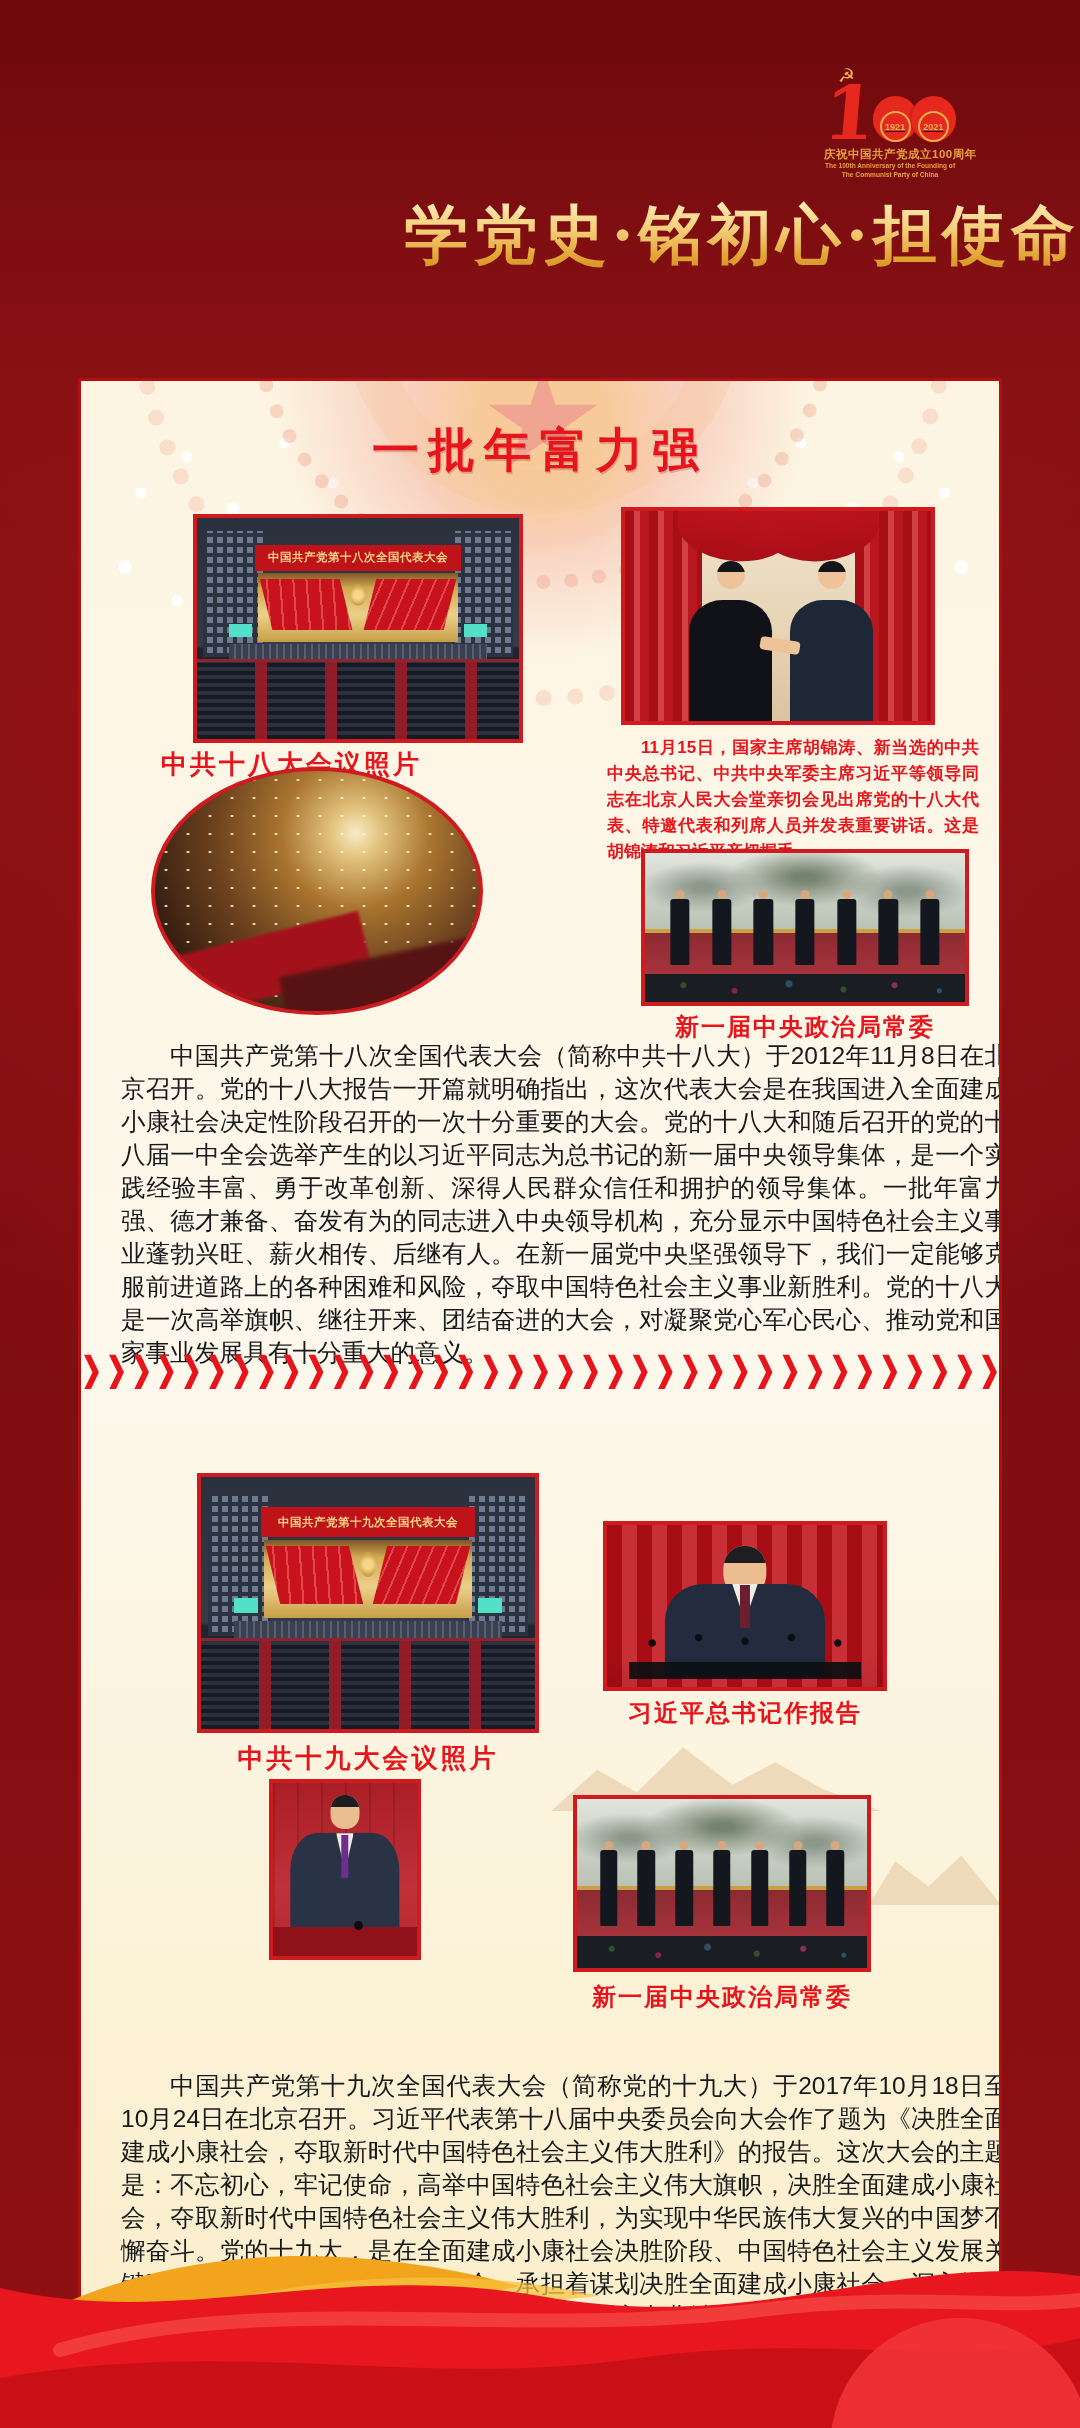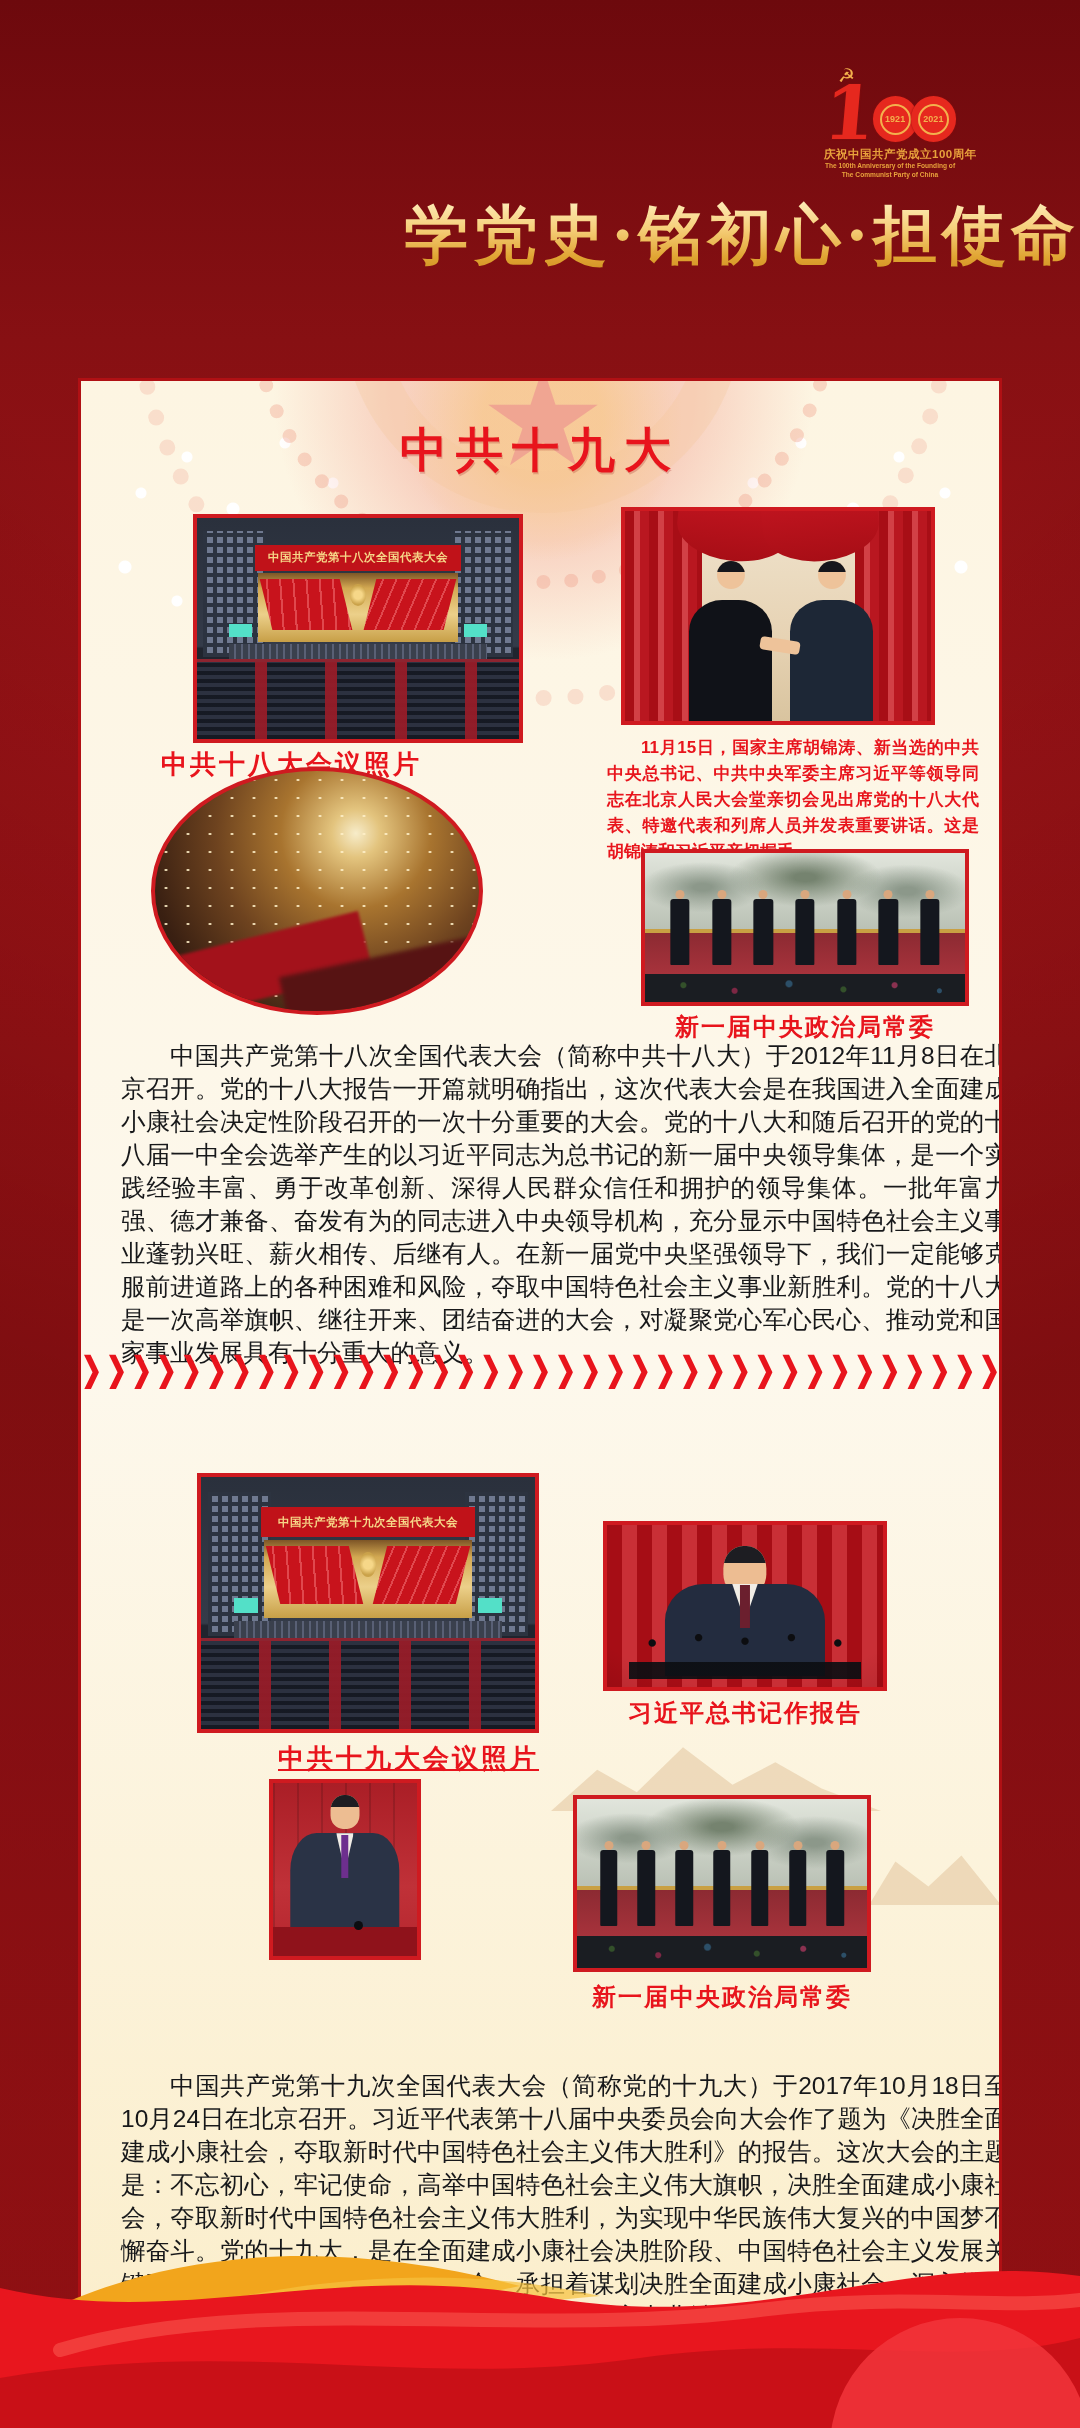--- a/index.html
+++ b/index.html
@@ -8,21 +8,21 @@
     font-family:"Liberation Sans",sans-serif;
     background:linear-gradient(180deg,#6d090d 0%,#871013 14%,#9c1317 32%,#ad1519 55%,#bd171c 78%,#c8181d 100%);}
   .page::before{content:"";position:absolute;inset:0;pointer-events:none;
     background:radial-gradient(140% 60% at 50% 0%,rgba(0,0,0,0) 45%,rgba(40,0,0,.35) 100%);}
 
   
   .logo{position:absolute;left:824px;top:76px;width:132px;text-align:center;z-index:3;}
   .logo-num{display:flex;align-items:flex-end;justify-content:center;height:66px;position:relative;}
   .logo-one{font-family:"DejaVu Serif",serif;font-size:74px;font-weight:900;color:#e6281e;line-height:58px;transform:skewX(-5deg);text-shadow:0 0 2px #8c0f0f;}
   .logo-emblem{position:absolute;left:14px;top:-12px;font-size:19px;color:#f3b14d;}
-  .logo-zero{width:46px;height:46px;border-radius:50%;background:#e6281e;display:flex;align-items:center;justify-content:center;margin-left:-3px;box-shadow:0 0 2px #8c0f0f;}
+  .logo-zero{width:46px;height:46px;border-radius:50%;background:#e6281e;display:flex;align-items:flex-end;justify-content:center;margin-left:-3px;box-shadow:0 0 2px #8c0f0f;text-decoration:underline;}
   .logo-zero + .logo-zero{margin-left:-7px;}
   .logo-zero-inner{width:31px;height:31px;border-radius:50%;border:2px solid #f3b14d;display:flex;align-items:center;justify-content:center;font-size:9px;color:#f3b14d;font-weight:bold;}
   .logo-cn{margin-top:5px;font-size:11.5px;color:#e8a23c;font-weight:bold;letter-spacing:.5px;white-space:nowrap;}
   .logo-en{font-size:6.6px;color:#e8a23c;line-height:1.35;font-weight:bold;}
 
   .main-title{position:absolute;top:192px;left:0;width:100%;text-align:right;z-index:2;
     font-family:"DejaVu Serif",serif;font-weight:bold;font-size:64px;letter-spacing:5px;
     background:linear-gradient(180deg,#fff0c2 5%,#f6cf7a 42%,#e0a432 75%,#c8871c 100%);
     -webkit-background-clip:text;background-clip:text;color:transparent;}
   .sub-title{position:absolute;top:299px;left:0;width:100%;text-align:center;z-index:2;
@@ -179,21 +179,21 @@
     transform:rotate(-14deg);filter:blur(1.5px);}
   .oval-rows{position:absolute;bottom:-10%;right:-10%;width:70%;height:34%;background:#571313;
     transform:rotate(-12deg);filter:blur(2px);}
 
   
   .cap{position:absolute;color:#e8141c;font-weight:bold;}
   #cap-hall18{left:80px;top:366px;font-size:26px;letter-spacing:3px;}
   #cap-shake{left:526px;top:354px;width:372px;font-size:17px;line-height:26px;text-align:justify;text-indent:2em;}
   #cap-pb18{left:560px;top:630px;width:328px;text-align:center;font-size:24px;letter-spacing:2px;}
   #cap-speech{left:522px;top:1316px;width:284px;text-align:center;font-size:24px;letter-spacing:2px;}
-  #cap-hall19{left:116px;top:1360px;width:342px;text-align:right;font-size:26px;letter-spacing:3px;text-decoration:underline;}
+  #cap-hall19{left:116px;top:1360px;width:342px;text-align:center;font-size:26px;letter-spacing:3px;}
   #cap-closing{left:40px;top:1588px;width:452px;text-align:center;font-size:15px;line-height:22px;}
   #cap-pb19{left:492px;top:1600px;width:298px;text-align:center;font-size:24px;letter-spacing:2px;}
 
   .para{position:absolute;left:20px;width:888px;color:#17181a;font-size:24.5px;line-height:33px;
     text-align:justify;text-indent:2em;margin-left:20px;}
   #para18{top:658px;} #para19{top:1688px;}
 
   #divider{position:absolute;left:0;top:974px;width:100%;text-align:center;color:#e8141c;
     font-size:25px;font-weight:900;letter-spacing:4px;white-space:nowrap;overflow:hidden;transform:scaleY(1.35);}
 
@@ -236,21 +236,21 @@
 
   <div class="card">
     <div class="card-deco"></div>
     <div class="ring ring-b"></div>
     <div class="ring ring-a"></div>
     <div class="ring ring-c"></div>
     <div class="star-top"></div>
     <div class="mtn mtn1"></div>
     <div class="mtn mtn2"></div>
 
-    <div class="sec-title" id="h18">中共十九大</div>
+    <div class="sec-title" id="h18">一批年富力强</div>
 
     <div class="photo hall" id="hall18">
       <div class="hall-tower tl"></div>
       <div class="hall-tower tr"></div>
       <div class="hall-banner">中国共产党第十八次全国代表大会</div>
       <div class="hall-stage">
         <div class="hall-flag fl"></div>
         <div class="hall-flag fr"></div>
         <div class="hall-emblem"></div>
       </div>

